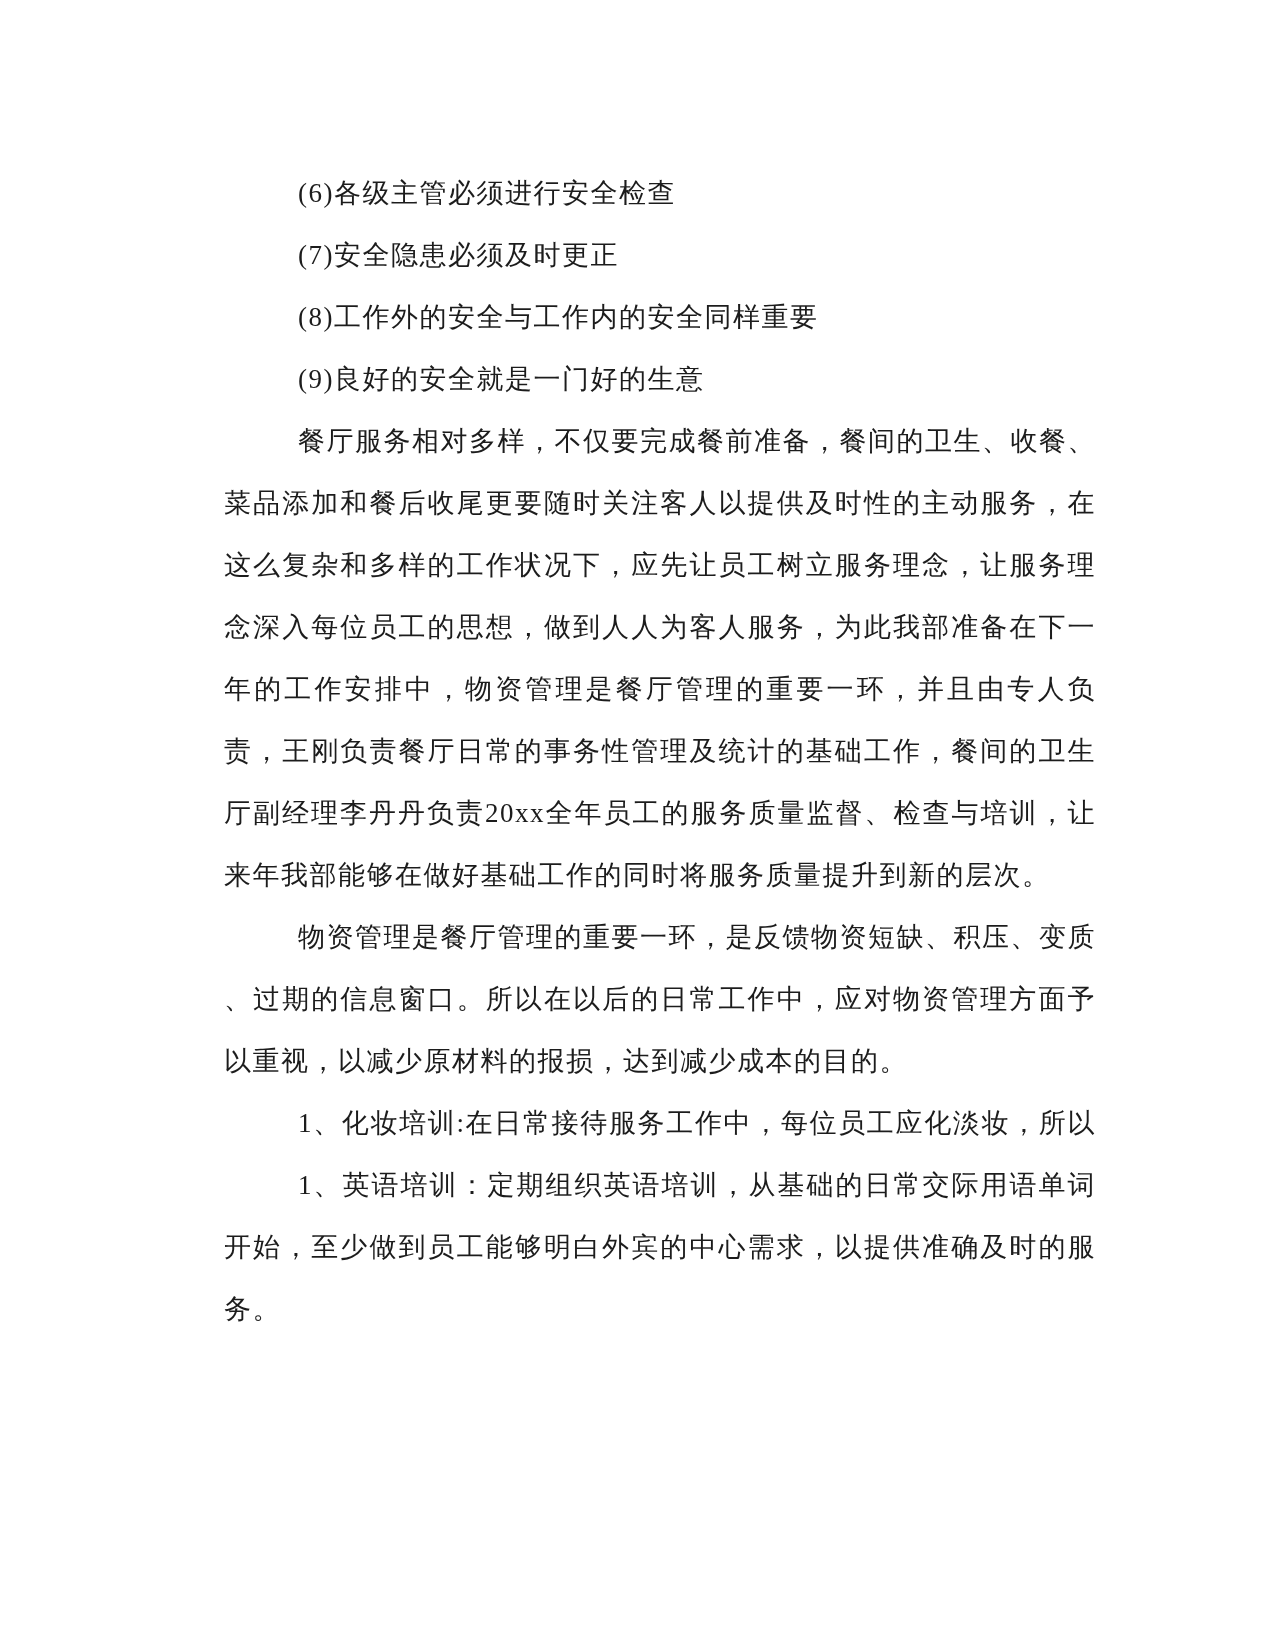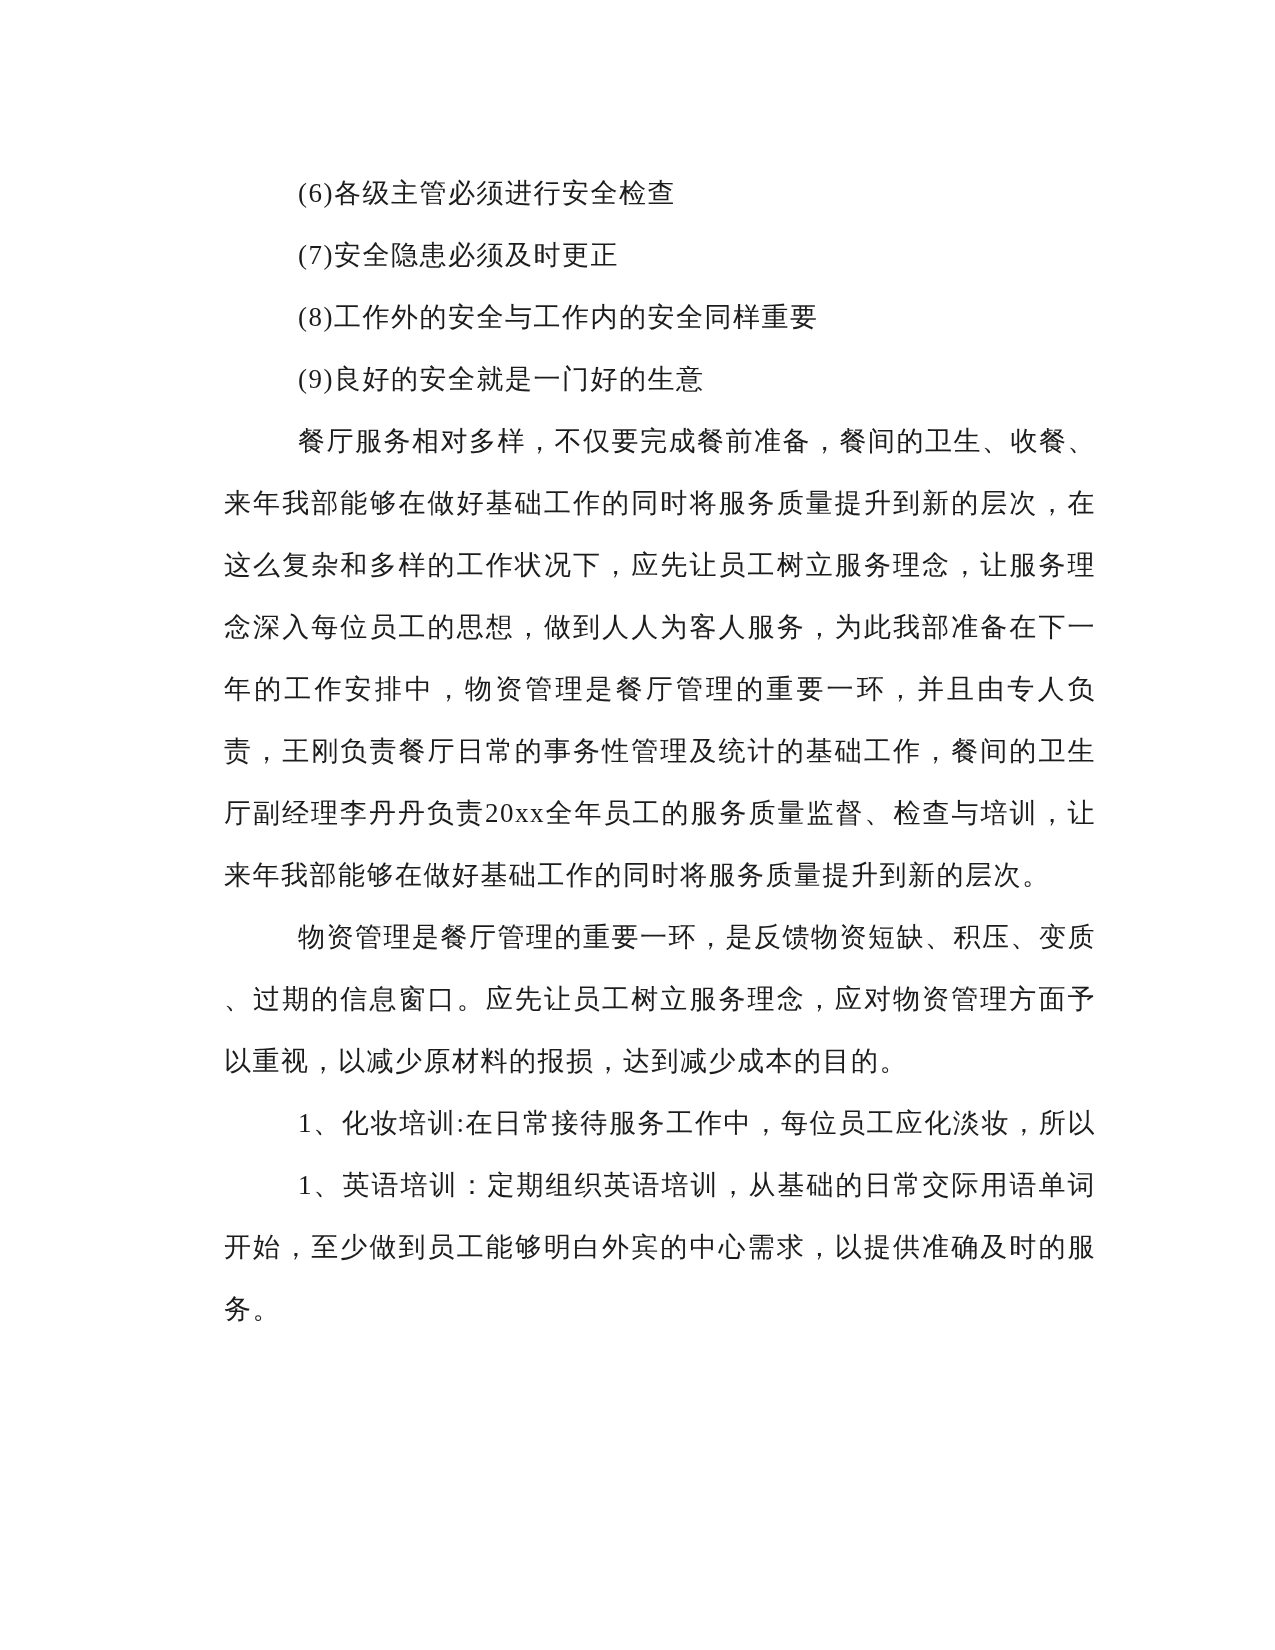--- a/index.html
+++ b/index.html
@@ -46,28 +46,28 @@
 </head>
 <body>
 
 <div class="page">
   <div class="doc-body">
       <div class="line indent">(6)各级主管必须进行安全检查</div>
       <div class="line indent">(7)安全隐患必须及时更正</div>
       <div class="line indent">(8)工作外的安全与工作内的安全同样重要</div>
       <div class="line indent">(9)良好的安全就是一门好的生意</div>
       <div class="line indent justify">餐厅服务相对多样，不仅要完成餐前准备，餐间的卫生、收餐、</div>
-      <div class="line justify">来年我部能够在做好基础工作的同时将服务质量提升到新的层次，在</div>
+      <div class="line justify">菜品添加和餐后收尾更要随时关注客人以提供及时性的主动服务，在</div>
       <div class="line justify">这么复杂和多样的工作状况下，应先让员工树立服务理念，让服务理</div>
       <div class="line justify">念深入每位员工的思想，做到人人为客人服务，为此我部准备在下一</div>
       <div class="line justify">年的工作安排中，物资管理是餐厅管理的重要一环，并且由专人负</div>
       <div class="line justify">责，王刚负责餐厅日常的事务性管理及统计的基础工作，餐间的卫生</div>
       <div class="line justify">厅副经理李丹丹负责20xx全年员工的服务质量监督、检查与培训，让</div>
       <div class="line">来年我部能够在做好基础工作的同时将服务质量提升到新的层次。</div>
       <div class="line indent justify">物资管理是餐厅管理的重要一环，是反馈物资短缺、积压、变质</div>
-      <div class="line justify">、过期的信息窗口。应先让员工树立服务理念，应对物资管理方面予</div>
+      <div class="line justify">、过期的信息窗口。所以在以后的日常工作中，应对物资管理方面予</div>
       <div class="line">以重视，以减少原材料的报损，达到减少成本的目的。</div>
       <div class="line indent justify">1、化妆培训:在日常接待服务工作中，每位员工应化淡妆，所以</div>
       <div class="line indent justify">1、英语培训：定期组织英语培训，从基础的日常交际用语单词</div>
       <div class="line justify">开始，至少做到员工能够明白外宾的中心需求，以提供准确及时的服</div>
       <div class="line">务。</div>
     </div>
 </div>
 
 </body></html>

